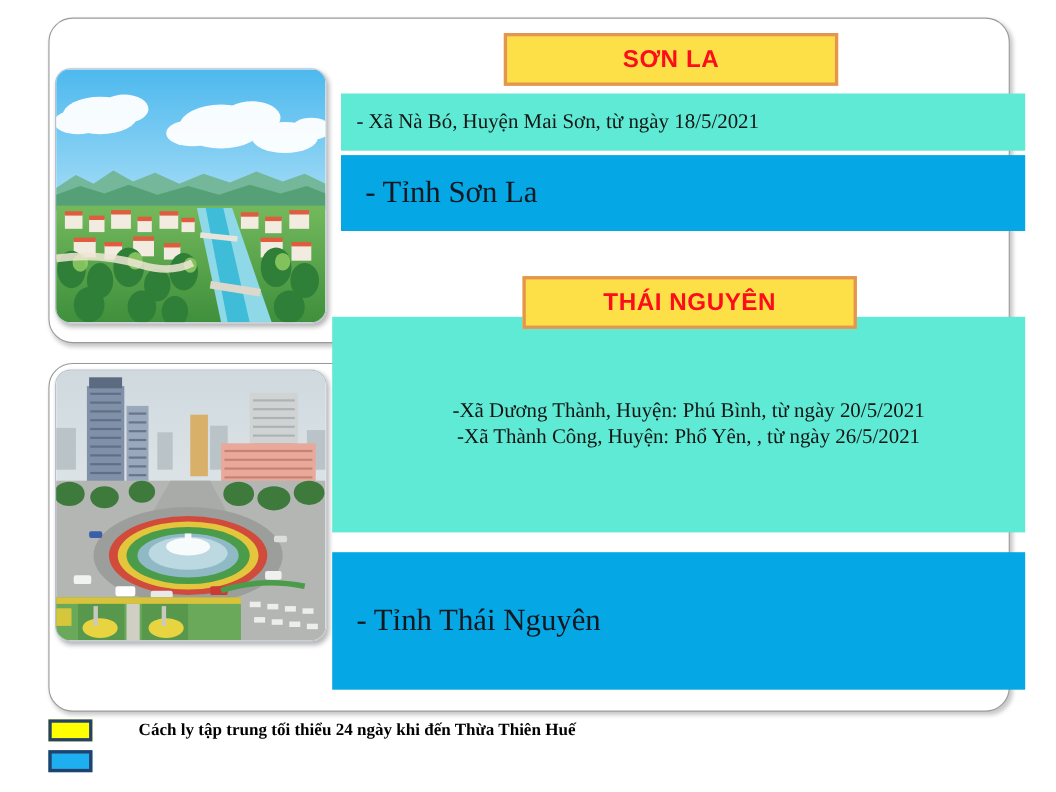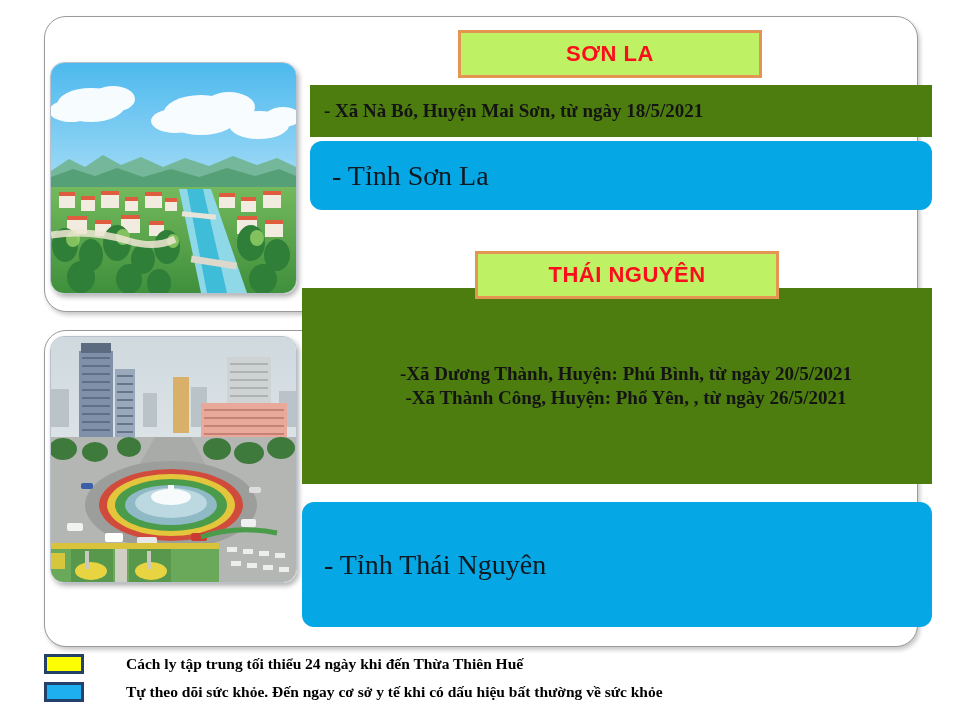--- a/index.html
+++ b/index.html
@@ -34,21 +34,21 @@
     box-shadow: 2px 3px 5px rgba(0,0,0,0.30);
     overflow: hidden;
   }
   #photo-son-la  { left: 50px;  top: 62px;  width: 245px; height: 230px; }
   #photo-thai-ng { left: 50px;  top: 336px; width: 245px; height: 245px; }
   .photo svg { display: block; width: 100%; height: 100%; }
 
   
   .province-title {
     position: absolute;
-    background: #bef264;
+    background: #fde047;
     border: 3px solid #e49552;
     box-sizing: border-box;
     display: flex;
     align-items: center;
     justify-content: center;
     font-family: "Liberation Sans", sans-serif;
     font-weight: bold;
     font-size: 22px;
     color: #fc0d1b;
     letter-spacing: 0.5px;
@@ -59,22 +59,22 @@
 
   
   .bar {
     position: absolute;
     box-sizing: border-box;
     z-index: 3;
     display: flex;
     flex-direction: column;
     justify-content: center;
   }
-  .bar.yellow { background: #4d7c0f; font-weight: bold; }
-  .bar.blue   { background: #06a7e5; border-radius: 12px; }
+  .bar.yellow { background: #5eead4; }
+  .bar.blue   { background: #06a7e5; }
 
   #bar-son-la-yellow  { left: 310px; top: 85px;  width: 622px; height: 52px; padding-left: 14px; }
   #bar-son-la-blue    { left: 310px; top: 141px; width: 622px; height: 69px; padding-left: 14px; }
   #bar-thai-yellow    { left: 302px; top: 288px; width: 630px; height: 196px; padding-left: 10px; align-items: center; }
   #bar-thai-blue      { left: 302px; top: 490px; width: 630px; height: 125px; padding-left: 10px; margin-top: 12px; }
 
   .line-small {
     font-family: "Liberation Serif", serif;
     font-size: 19px;
     color: #141414;
@@ -362,15 +362,14 @@
   <div class="line-big">-  Tỉnh Thái Nguyên</div>
 </div>
 
 <div id="legend">
   <div class="legend-row" id="legend-row-yellow">
     <div class="swatch yellow"></div>
     <div class="legend-text">Cách ly tập trung tối thiểu 24 ngày khi đến Thừa Thiên Huế</div>
   </div>
   <div class="legend-row" id="legend-row-blue">
     <div class="swatch blue"></div>
-    <div class="legend-text">Tự theo dõi sức khỏe. Đến ngay cơ sở y tế khi có dấu hiệu bất thường về sức khỏe</div>
   </div>
 </div>
 
 </body></html>

